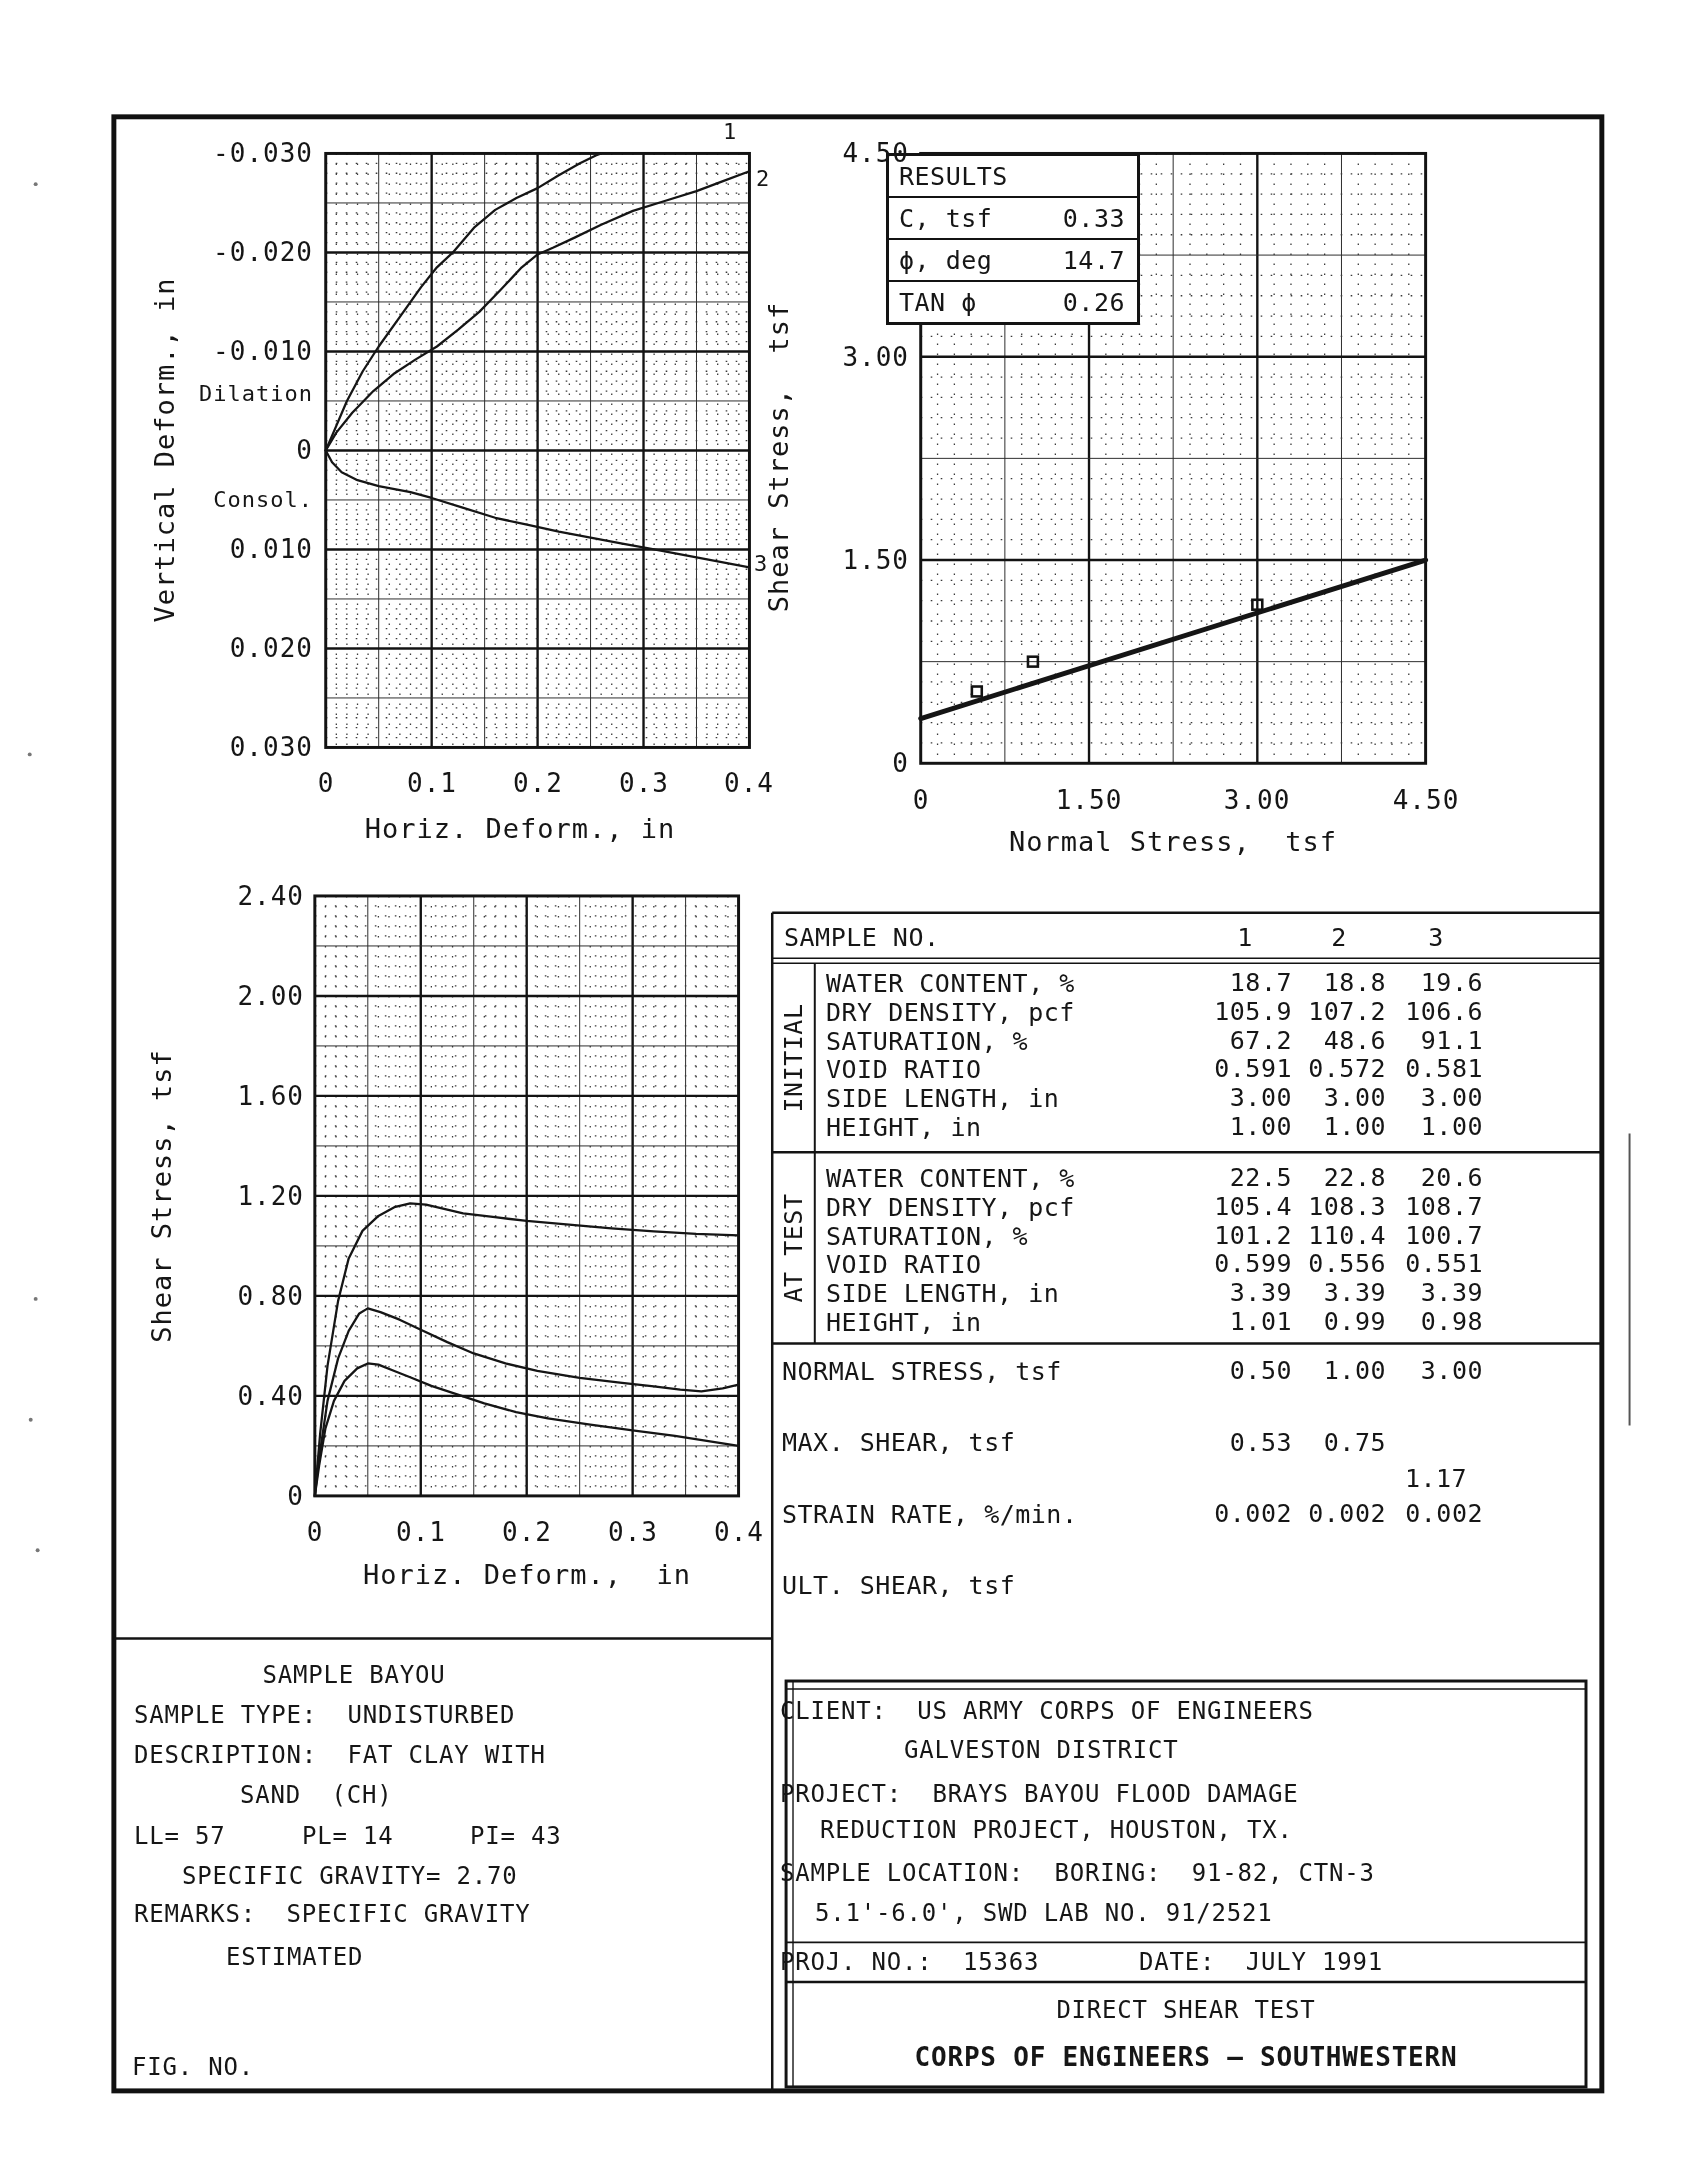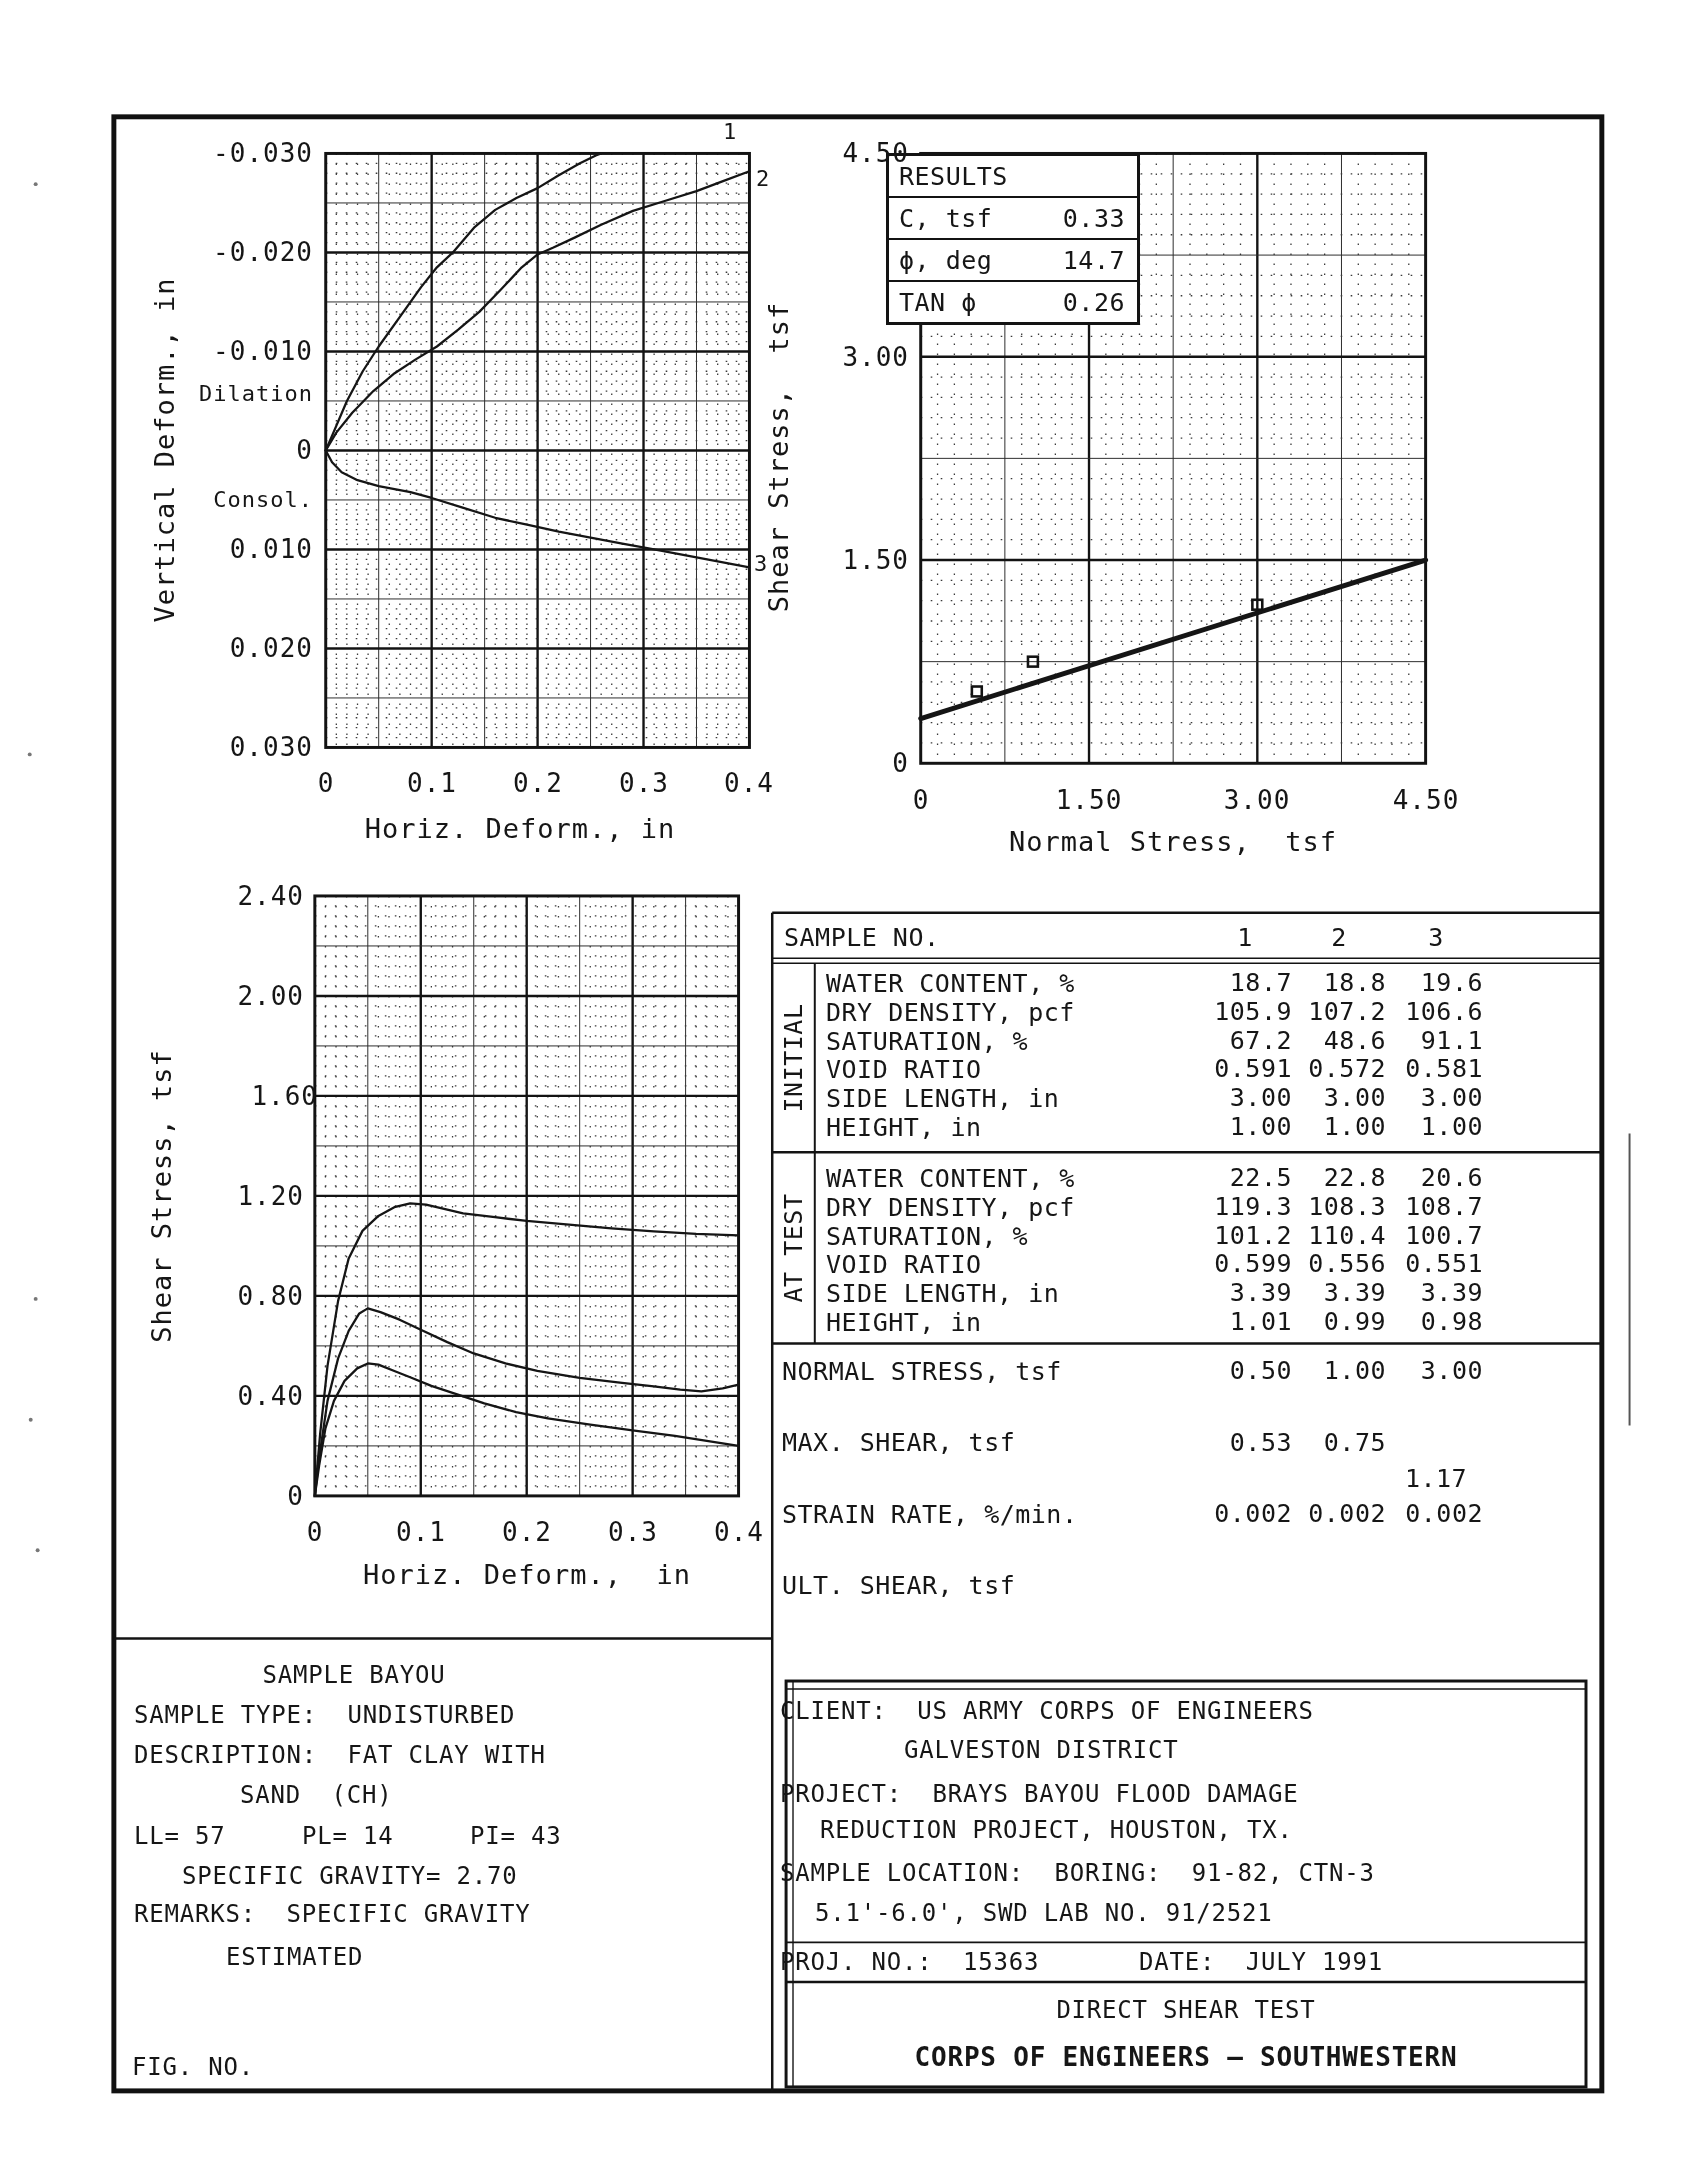--- a/index.html
+++ b/index.html
@@ -413,21 +413,21 @@
       <div class="t tick anchor-r" style="left: 909px; top: 153px;">4.50</div>
       <div class="t tick" style="left: 315px; top: 1532px;">0</div>
       <div class="t tick" style="left: 421px; top: 1532px;">0.1</div>
       <div class="t tick" style="left: 527px; top: 1532px;">0.2</div>
       <div class="t tick" style="left: 633px; top: 1532px;">0.3</div>
       <div class="t tick" style="left: 739px; top: 1532px;">0.4</div>
       <div class="t tick anchor-r" style="left: 304px; top: 1496px;">0</div>
       <div class="t tick anchor-r" style="left: 304px; top: 1396px;">0.40</div>
       <div class="t tick anchor-r" style="left: 304px; top: 1296px;">0.80</div>
       <div class="t tick anchor-r" style="left: 304px; top: 1196px;">1.20</div>
-      <div class="t tick anchor-r" style="left: 304px; top: 1096px; margin-left: 14px;">1.60</div>
+      <div class="t tick anchor-r" style="left: 304px; top: 1096px;">1.60</div>
       <div class="t tick anchor-r" style="left: 304px; top: 996px;">2.00</div>
       <div class="t tick anchor-r" style="left: 304px; top: 896px;">2.40</div>
       <div class="t tbl anchor-l" style="left: 784px; top: 937px;">SAMPLE NO.</div>
       <div class="t tbl" style="left: 1245px; top: 937px;">1</div>
       <div class="t tbl" style="left: 1339px; top: 937px;">2</div>
       <div class="t tbl" style="left: 1436px; top: 937px;">3</div>
       <div class="t tbl rot" style="left: 793px; top: 1058px;">INITIAL</div>
       <div class="t tbl anchor-l" style="left: 826px; top: 983px;">WATER CONTENT, %</div>
       <div class="vcell" style="left: 1198px; top: 968px; width: 94px;">18.7</div>
       <div class="vcell" style="left: 1292px; top: 968px; width: 94px;">18.8</div>
@@ -451,21 +451,21 @@
       <div class="t tbl anchor-l" style="left: 826px; top: 1127px;">HEIGHT, in</div>
       <div class="vcell" style="left: 1198px; top: 1112px; width: 94px;">1.00</div>
       <div class="vcell" style="left: 1292px; top: 1112px; width: 94px;">1.00</div>
       <div class="vcell" style="left: 1389px; top: 1112px; width: 94px;">1.00</div>
       <div class="t tbl rot" style="left: 793px; top: 1248px;">AT TEST</div>
       <div class="t tbl anchor-l" style="left: 826px; top: 1178px;">WATER CONTENT, %</div>
       <div class="vcell" style="left: 1198px; top: 1163px; width: 94px;">22.5</div>
       <div class="vcell" style="left: 1292px; top: 1163px; width: 94px;">22.8</div>
       <div class="vcell" style="left: 1389px; top: 1163px; width: 94px;">20.6</div>
       <div class="t tbl anchor-l" style="left: 826px; top: 1207px;">DRY DENSITY, pcf</div>
-      <div class="vcell" style="left: 1198px; top: 1192px; width: 94px;">119.3</div>
+      <div class="vcell" style="left: 1198px; top: 1192px; width: 94px;">105.4</div>
       <div class="vcell" style="left: 1292px; top: 1192px; width: 94px;">108.3</div>
       <div class="vcell" style="left: 1389px; top: 1192px; width: 94px;">108.7</div>
       <div class="t tbl anchor-l" style="left: 826px; top: 1236px;">SATURATION, %</div>
       <div class="vcell" style="left: 1198px; top: 1221px; width: 94px;">101.2</div>
       <div class="vcell" style="left: 1292px; top: 1221px; width: 94px;">110.4</div>
       <div class="vcell" style="left: 1389px; top: 1221px; width: 94px;">100.7</div>
       <div class="t tbl anchor-l" style="left: 826px; top: 1264px;">VOID RATIO</div>
       <div class="vcell" style="left: 1198px; top: 1249px; width: 94px;">0.599</div>
       <div class="vcell" style="left: 1292px; top: 1249px; width: 94px;">0.556</div>
       <div class="vcell" style="left: 1389px; top: 1249px; width: 94px;">0.551</div>

